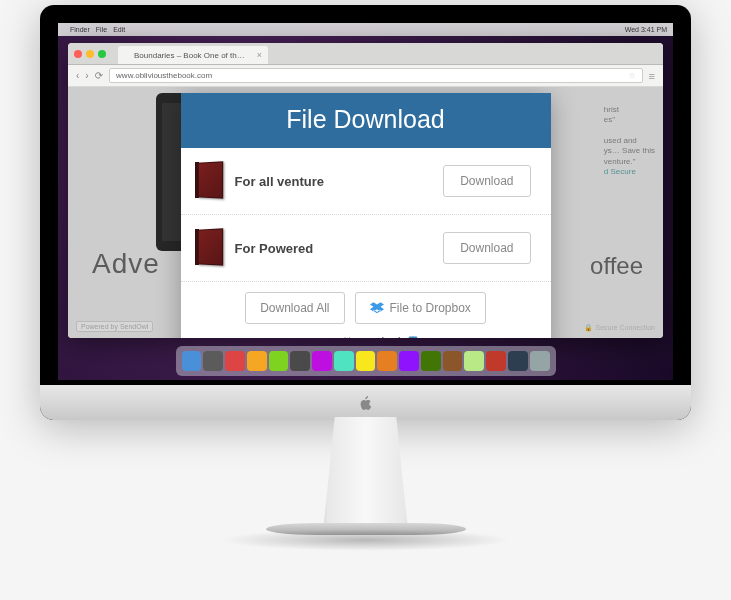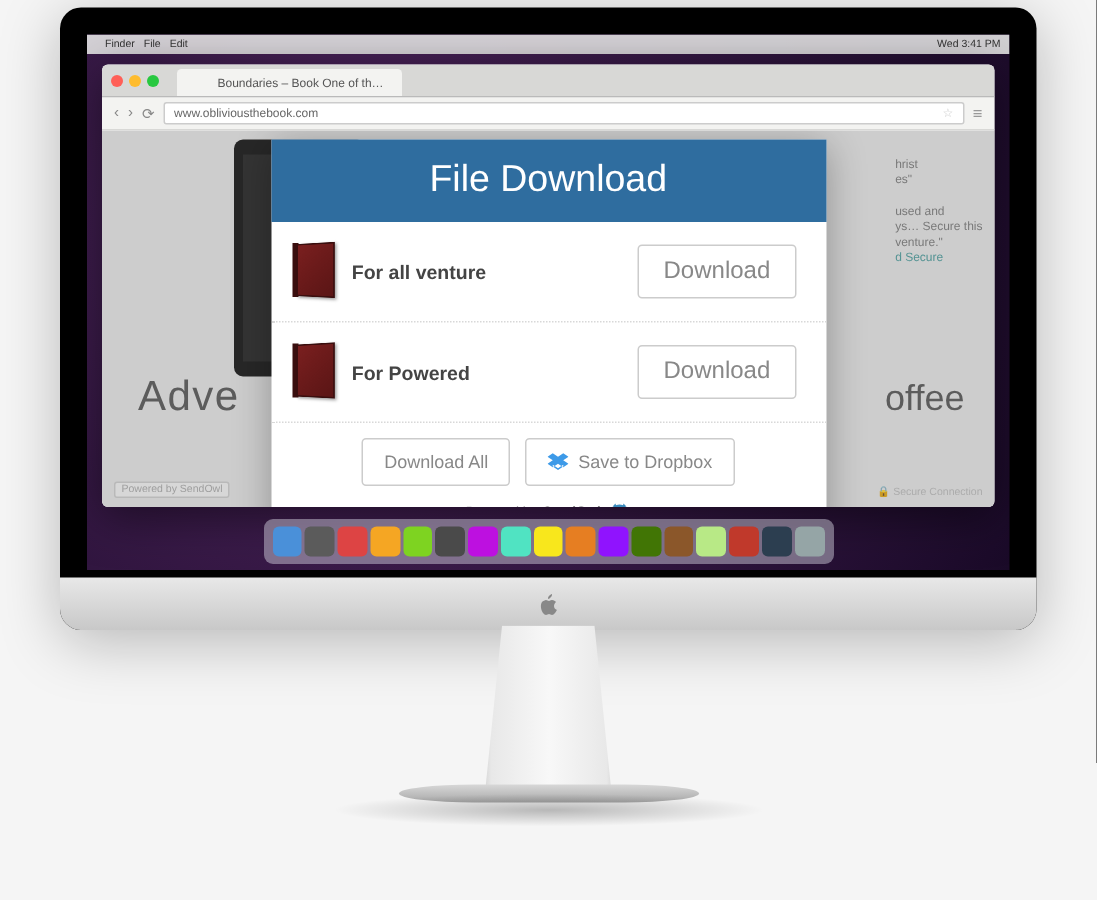--- a/index.html
+++ b/index.html
@@ -96,21 +96,21 @@
       padding-left:6px; gap:4px;
       border-bottom:1px solid #bababa;
     }
     .traffic { display:flex; gap:4px; align-self:center; margin-right:8px; }
     .tl { width:8px; height:8px; border-radius:50%; }
     .tl.r{background:#ff5f57;} .tl.y{background:#febc2e;} .tl.g{background:#28c840;}
     .tab {
       background:#f3f3f1; height:18px;
       padding:0 8px; border-radius:3px 3px 0 0;
       font-size:8px; color:#555;
-      display:flex; align-items:center; gap:19px;
+      display:flex; align-items:center; gap:8px;
       max-width:150px; white-space:nowrap; overflow:hidden;
     }
     .tab .x{margin-left:4px;color:#999;font-size:9px;}
     .addrbar {
       height:22px; background:#f3f3f1;
       display:flex; align-items:center; gap:6px; padding:0 8px;
       border-bottom:1px solid #d8d8d6;
     }
     .navbtn{color:#888;font-size:10px;}
     .addr {
@@ -196,21 +196,21 @@
       box-shadow:1px 1px 2px rgba(0,0,0,0.4);
     }
     .book-spine {
       width:4px; height:36px;
       background:#3a0e0e;
       position:absolute; left:0; top:0;
     }
     .file-label { font-weight:700; color:#444; font-size:13px; flex:1; }
     .dl-btn {
       border:1px solid #ccc; background:#fff;
-      color:#888; font-size:16px; padding:8px 16px;
+      color:#888; font-size:12px; padding:8px 16px;
       border-radius:3px; cursor:pointer;text-align:center;
     }
     .modal-actions {
       display:flex; gap:10px; justify-content:center;
       padding:10px 16px 6px;
     }
     .action-btn {
       border:1px solid #ccc; background:#fff;
       color:#888; font-size:12px; padding:8px 14px;
       border-radius:3px; cursor:pointer;
@@ -267,21 +267,21 @@
 
         <div class="page">
           <div class="tablet">
               <div class="tablet-screen"></div>
             </div>
           <div class="page-snippet">
             <div>hrist</div>
             <div>es"</div>
             <div style="height:10px"></div>
             <div>used and</div>
-            <div>ys… Secure this</div>
+            <div>ys… Save this</div>
             <div>venture."</div>
             <div class="cite">d Secure</div>
           </div>
           <div class="page-bg-text-left">Adve</div>
           <div class="page-bg-text-right">offee</div>
           <div class="footer-badge">Powered by SendOwl</div>
           <div class="footer-secure">🔒 Secure Connection</div>
 
           <div class="overlay"></div>
 
@@ -307,21 +307,21 @@
             </div>
 
             <div class="modal-actions">
               <button class="action-btn">
                 <span>Download All</span>
               </button>
               <button class="action-btn">
                 <svg class="dropbox-ico" viewBox="0 0 24 20">
                   <path fill="#3d9ae8" d="M6 0L0 4l6 4-6 4 6 4 6-4 6 4 6-4-6-4 6-4-6-4-6 4z M6 13l6 4 6-4v2l-6 4-6-4z"></path>
                 </svg>
-                <span>Save to Dropbox</span>
+                <span>File to Dropbox</span>
               </button>
             </div>
             <div class="powered">
               <span>Powered by</span>
               <b>SendOwl</b>
               <svg class="owl" viewBox="0 0 24 20">
                 <circle cx="12" cy="11" r="8" fill="#3a8bbd"></circle>
                 <circle cx="9" cy="9" r="2.5" fill="#fff"></circle>
                   <circle cx="15" cy="9" r="2.5" fill="#fff"></circle>
                 <circle cx="9" cy="9" r="1" fill="#2a5a7a"></circle>

